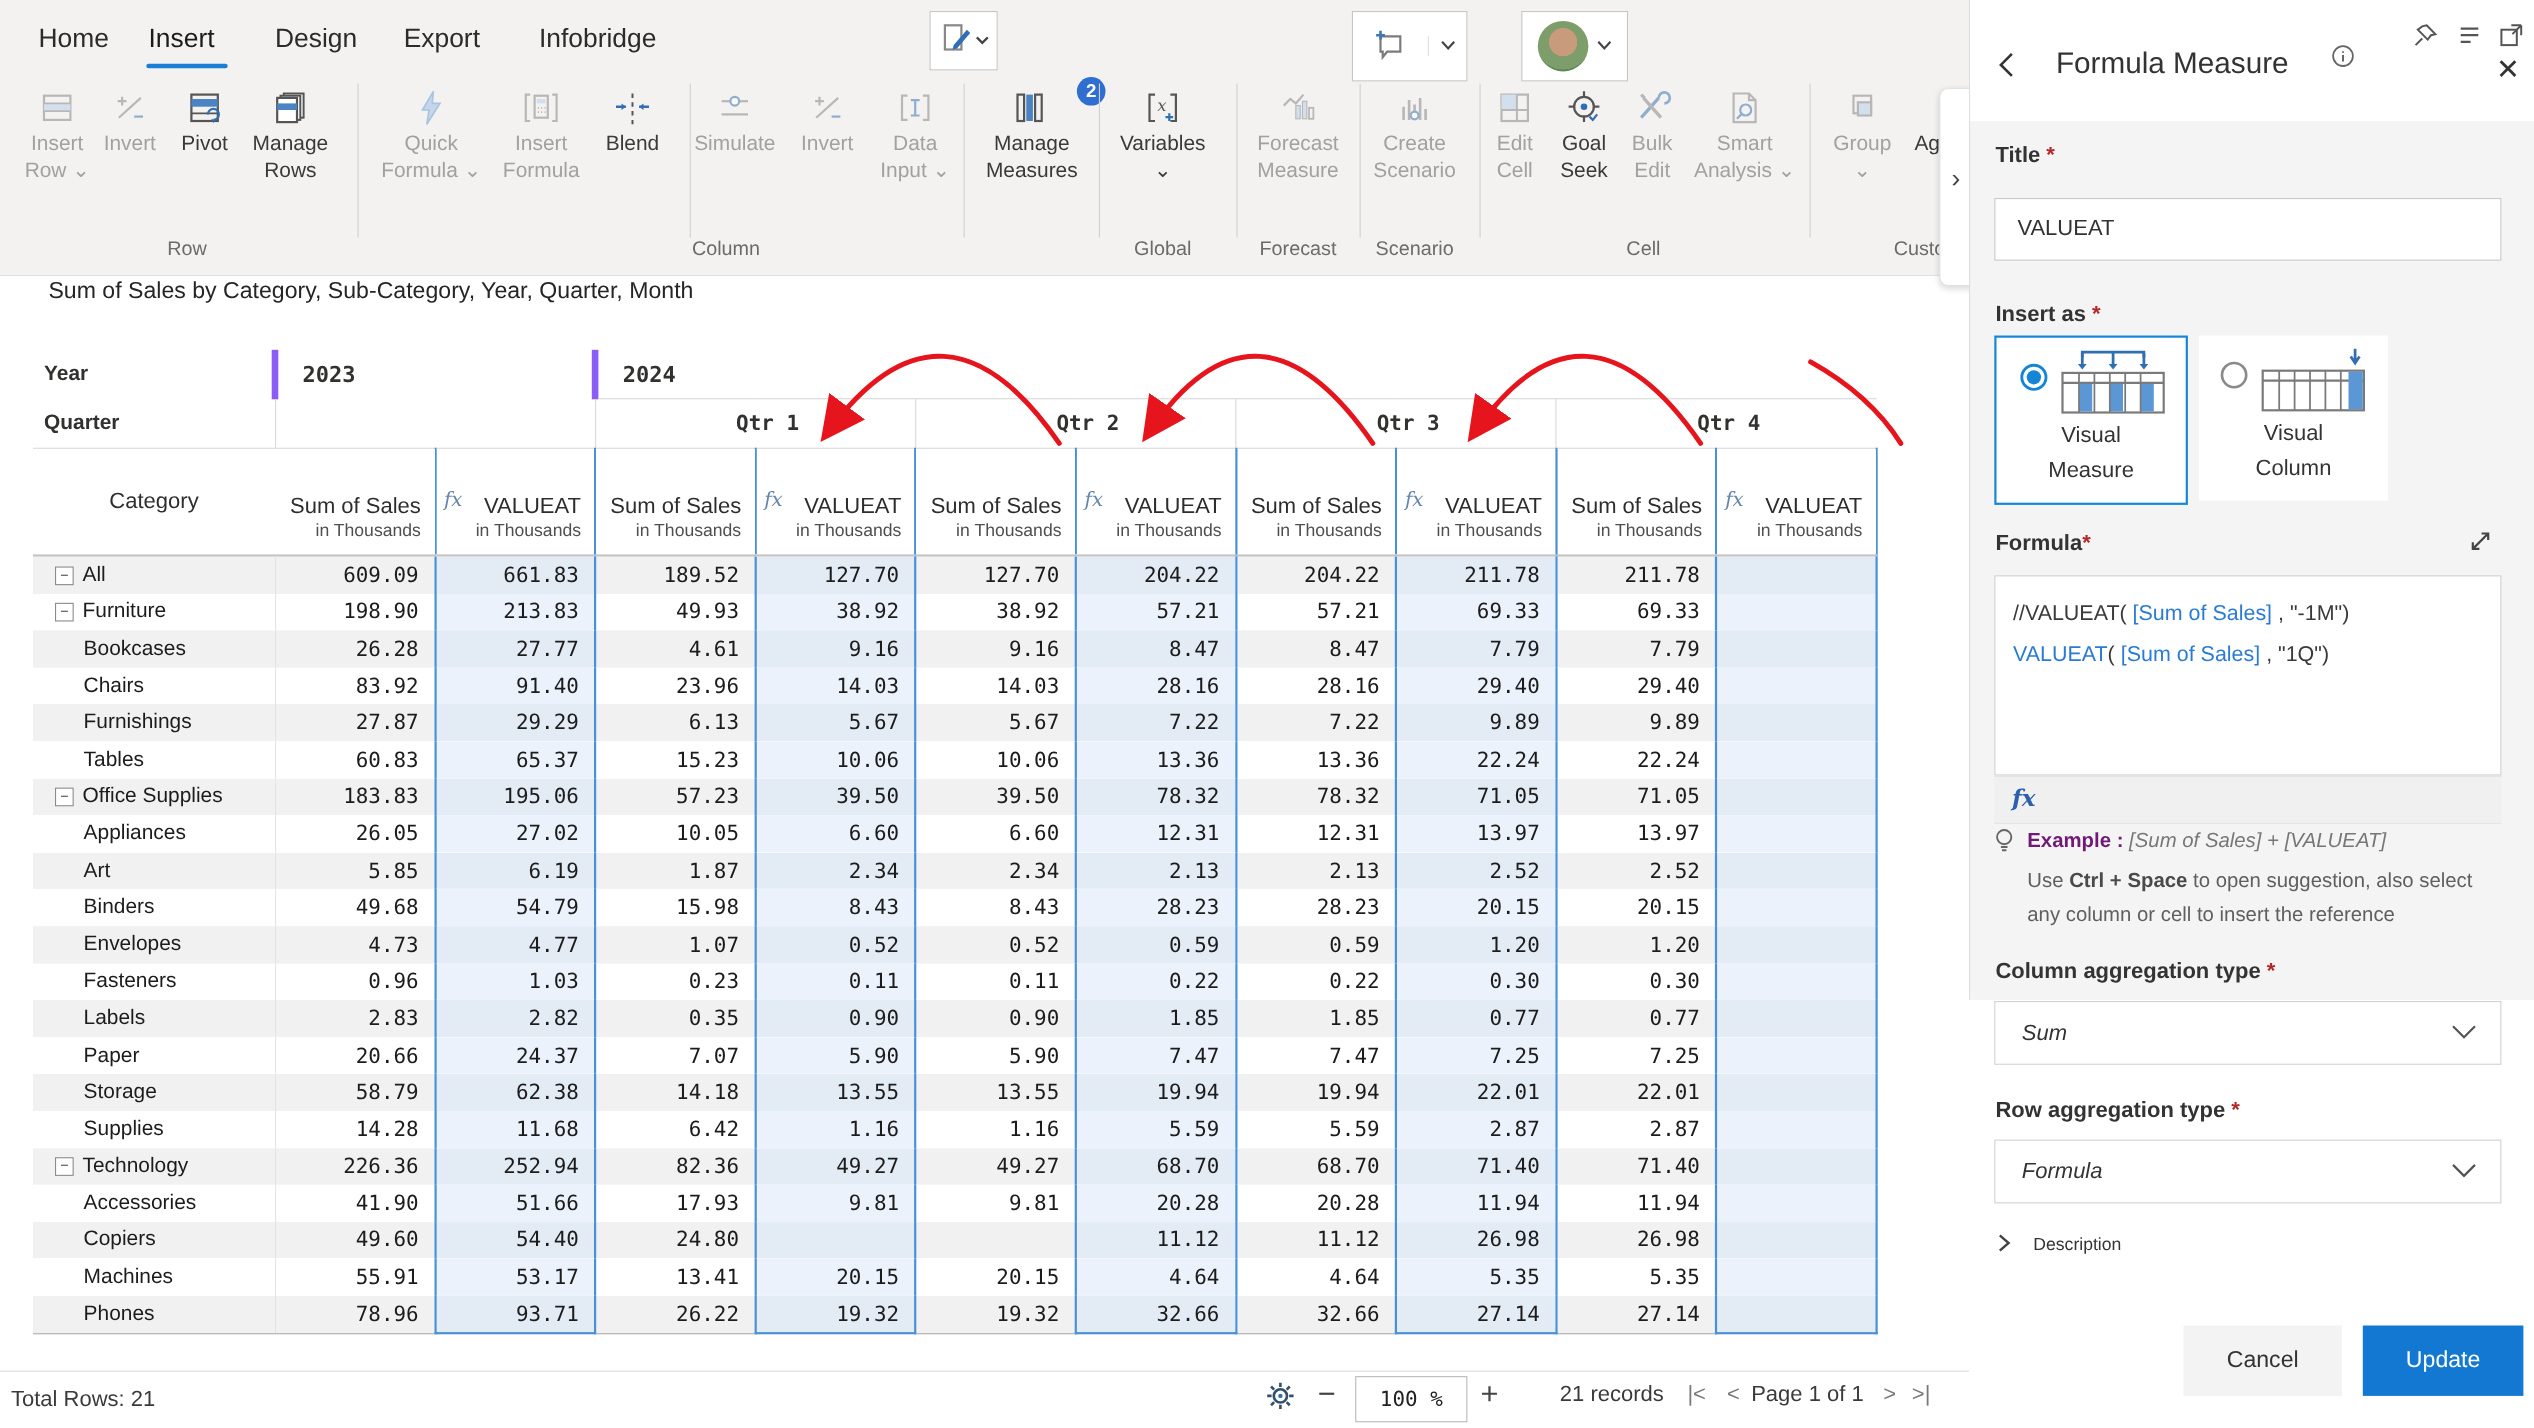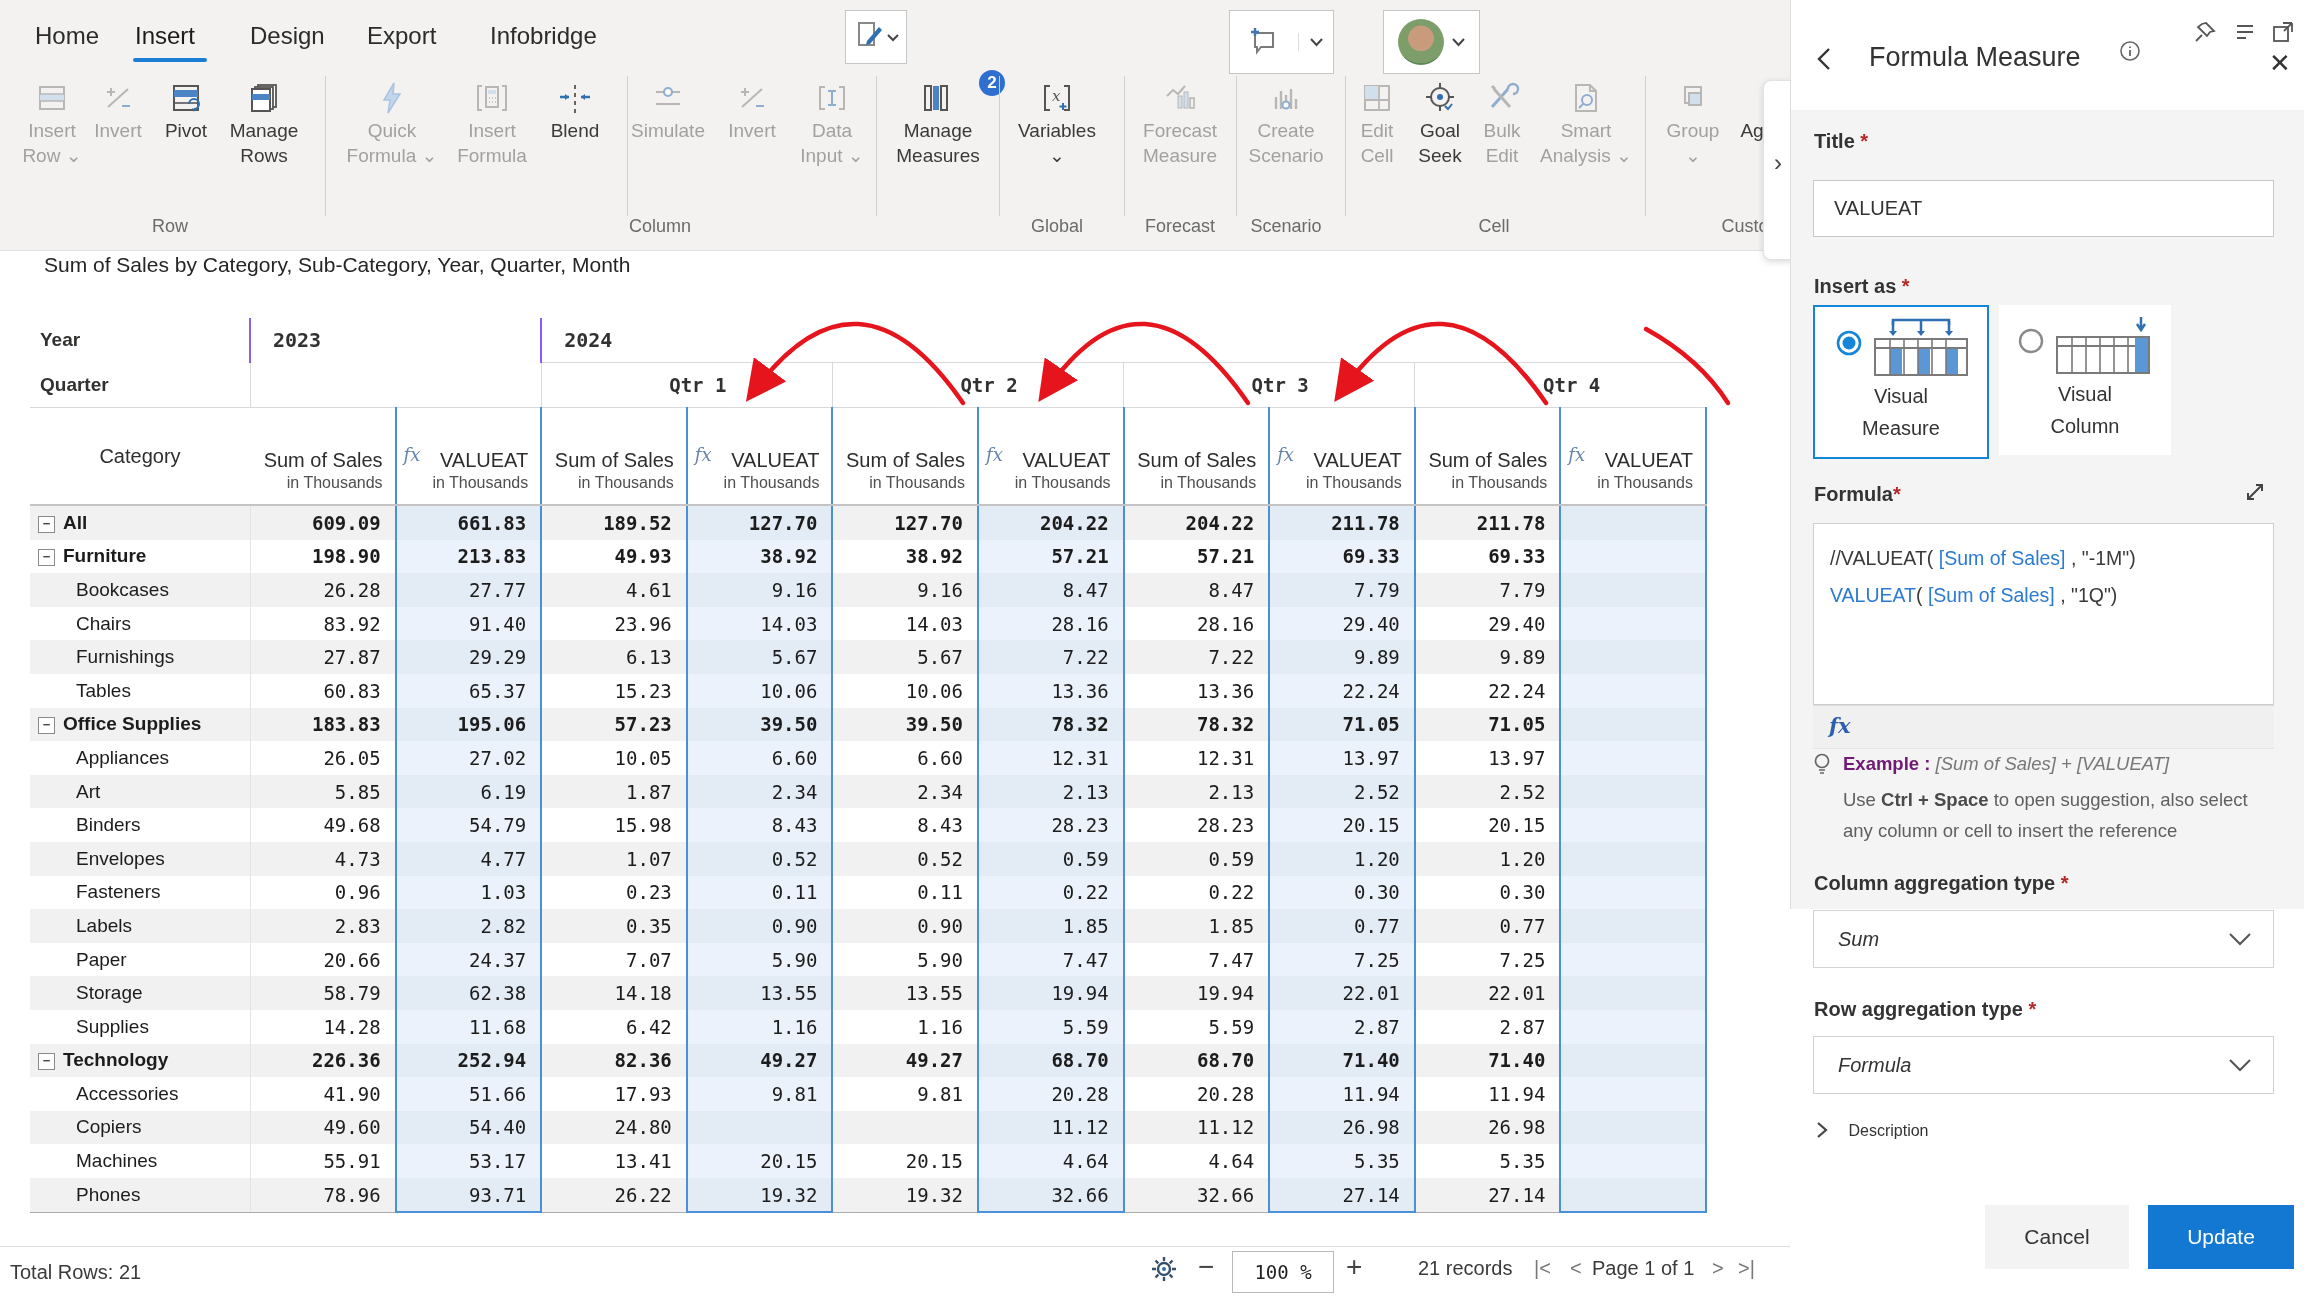--- a/index.html
+++ b/index.html
@@ -23,21 +23,21 @@
   .rgrp{position:absolute;top:216px;font-size:18px;color:#6b6b6b;transform:translateX(-50%);white-space:nowrap;}
   .topbox{position:absolute;top:10px;background:#fff;border:1px solid #c8c6c4;display:flex;align-items:center;}
   
   #main{position:absolute;left:0;top:251px;width:1790px;height:1047px;background:#fff;}
   #vis-title{position:absolute;left:44px;top:2px;font-size:21px;color:#252525;}
   #tblwrap{position:absolute;left:30px;top:67px;}
   table{border-collapse:collapse;table-layout:fixed;width:1676px;}
   td{padding:0;overflow:hidden;white-space:nowrap;}
   .th-side{font-weight:bold;font-size:19px;padding-left:10px;background:#fff;}
   .th-year{font-family:"DejaVu Sans Mono",monospace;font-weight:bold;font-size:20px;text-align:left;
-           padding-left:22px;border-left:2px solid #8b5cf6;background:#fff;}
+           padding-left:22px;border-left:6px solid #8b5cf6;background:#fff;}
   .th-qtr{font-family:"DejaVu Sans Mono",monospace;font-weight:bold;font-size:19px;text-align:center;
           padding-left:22px;border-left:1px solid #d9d9d9;background:#fff;}
   .q-blank{border-left:1px solid #d9d9d9;background:#fff;}
   tr.hr1 td{height:44px;}
   tr.hr2 td{height:44px;}
   tr.hr3 td{height:96px;border-top:1px solid #d9d9d9;border-bottom:2px solid #c4c4c4;background:#fff;}
   tr.hr3 td.cath{text-align:center;font-size:20px;color:#2d2d2d;}
   .th-col{text-align:right;padding-right:12px;position:relative;}
   .th-col .l1{font-size:20px;color:#2d2d2d;margin-top:28px;}
   .th-col .l2{font-size:16px;color:#4f4f4f;margin-top:2px;}
@@ -45,21 +45,21 @@
   .fxm{position:absolute;left:7px;top:36px;font-family:"DejaVu Serif",serif;font-style:italic;
        font-size:18px;color:#6585ab;}
   tbody td{height:33.6px;font-family:"DejaVu Sans Mono",monospace;font-size:19px;color:#1c1c1c;
            text-align:right;padding-right:14px;border-left:1px solid #e4e4e4;}
   tbody td.cat{font-family:"Liberation Sans",sans-serif;text-align:left;padding-right:0;border-left:none;}
   tr.grey td{background:#f1f1f1;}
   tr.white td{background:#ffffff;}
   tr.grey td.va{background:#e3ebf5;}
   tr.white td.va{background:#ebf2fb;}
   td.va{border-left:2px solid #4a90d9 !important;border-right:2px solid #4a90d9;}
-  tr.bold td{font-weight:bold;}
+  tr.bold td{font-weight:normal;padding-left:12px;}
   tbody tr:last-child td{border-bottom:1px solid #ababab;}
   tbody tr:last-child td.va{border-bottom:2px solid #4a90d9;}
   .exp{display:inline-block;width:15px;height:15px;border:1px solid #8a8a8a;background:#fff;color:#444;
        font-size:13px;line-height:13px;text-align:center;margin:0 8px 0 8px;vertical-align:1px;
        font-family:"Liberation Sans",sans-serif;}
   .ind{display:inline-block;width:46px;}
   
   #arrows{position:absolute;left:0;top:0;pointer-events:none;}
   
   #bbar{position:absolute;left:0;top:995px;width:1790px;height:52px;border-top:1px solid #dcdcdc;background:#fff;}

